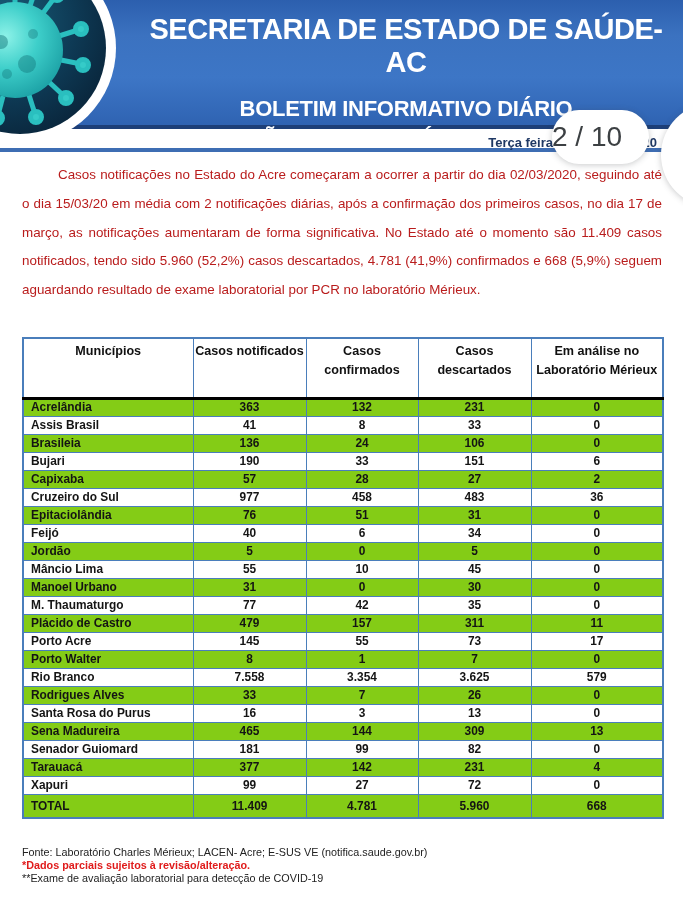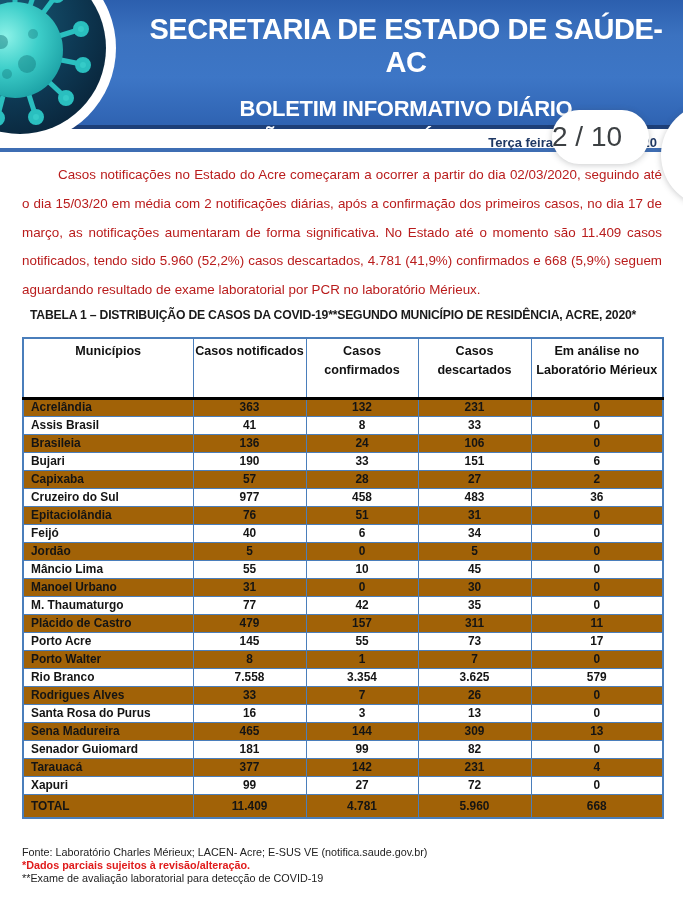--- a/index.html
+++ b/index.html
@@ -33,21 +33,21 @@
   .tbl-title { position:absolute; top:308px; left:30px; width:632px;
     font-size:12.2px; font-weight:bold; color:#1a1a1a; letter-spacing:-0.2px; }
   table.covid { position:absolute; top:337px; left:22px; width:640px;
     border-collapse:collapse; table-layout:fixed; border:2px solid #4a7ebb; }
   .covid th { height:60px; vertical-align:top; padding-top:3px; background:#fff;
     font-size:12.6px; font-weight:bold; color:#111; line-height:19px;
     border:1.4px solid #4a7ebb; border-bottom:3px solid #000; text-align:center; }
   .covid td { height:18px; padding:1px 0 0 0; font-size:11.9px; font-weight:bold; color:#141414;
     text-align:center; border:1.4px solid #4a7ebb; line-height:1.1; background:#fff; }
   .covid td.muni { text-align:left; padding-left:7px; }
-  .covid tr.shaded td { background:#a16207; }
+  .covid tr.shaded td { background:#84cc16; }
   .covid tr.total td { height:24px; }
 
   
   .footnotes { position:absolute; top:846px; left:22px; font-size:10.8px; line-height:13px; color:#222; }
   .fn-red { color:#e01b1b; font-weight:bold; }
 
   
   .page-badge { position:absolute; left:552px; top:110px; width:97px; height:54px;
     background:#fff; border-radius:27px; display:flex; align-items:center; justify-content:flex-start;
     font-size:28px; color:#3c4043; box-shadow:0 1px 6px rgba(60,64,67,.28); z-index:6; cursor:pointer; }
@@ -118,21 +118,20 @@
       </g>
     </svg>
   </div>
 
   <span class="date-weekday">Terça feira</span>
   <span class="date-yearfrag">20</span>
   <div class="double-rule"></div>
 
   <p class="intro">Casos notificações no Estado do Acre começaram a ocorrer a partir do dia 02/03/2020, seguindo até o dia 15/03/20 em média com 2 notificações diárias, após a confirmação dos primeiros casos, no dia 17 de março, as notificações aumentaram de forma significativa. No Estado até o momento são 11.409 casos notificados, tendo sido 5.960 (52,2%) casos descartados, 4.781 (41,9%) confirmados e 668 (5,9%) seguem aguardando resultado de exame laboratorial por PCR no laboratório Mérieux.</p>
 
-  <div class="tbl-title">TABELA 1 – DISTRIBUIÇÃO DE CASOS DA COVID-19**SEGUNDO MUNICÍPIO DE RESIDÊNCIA, ACRE, 2020*</div>
 
   <table class="covid">
     <colgroup>
       <col style="width:170px">
         <col style="width:113px">
         <col style="width:112px">
         <col style="width:113px">
         <col style="width:132px">
     </colgroup>
     <thead>

